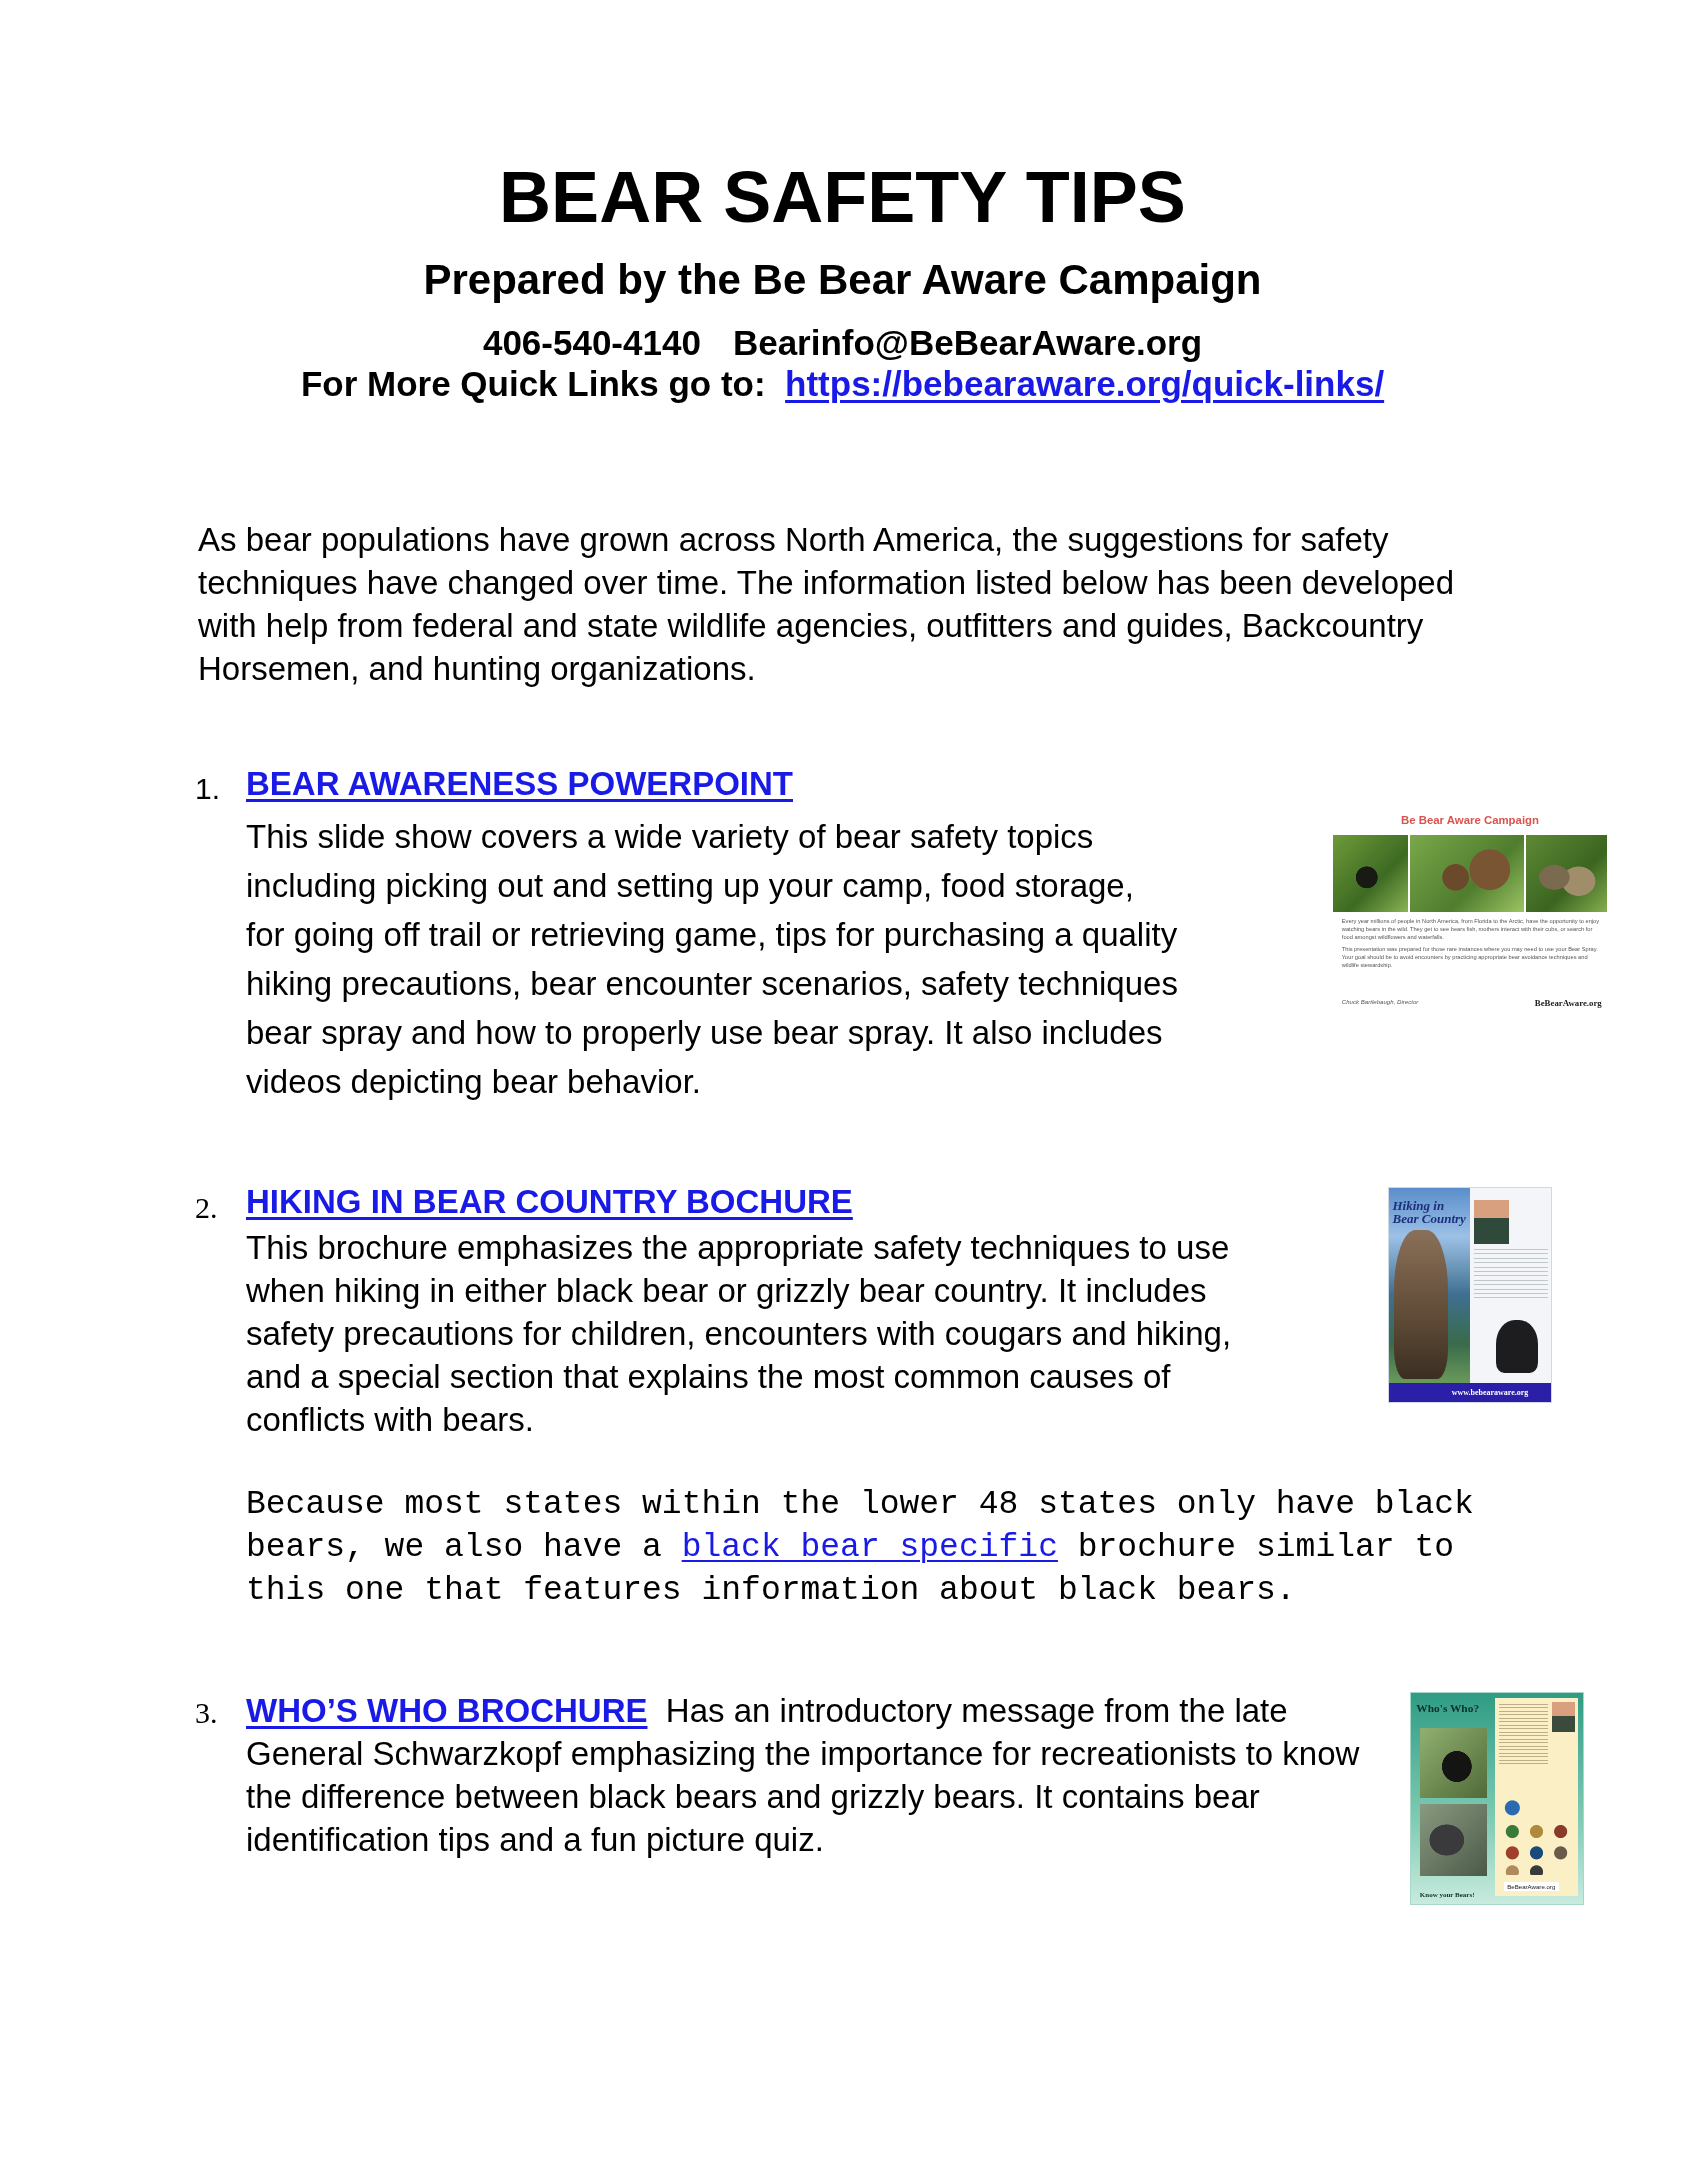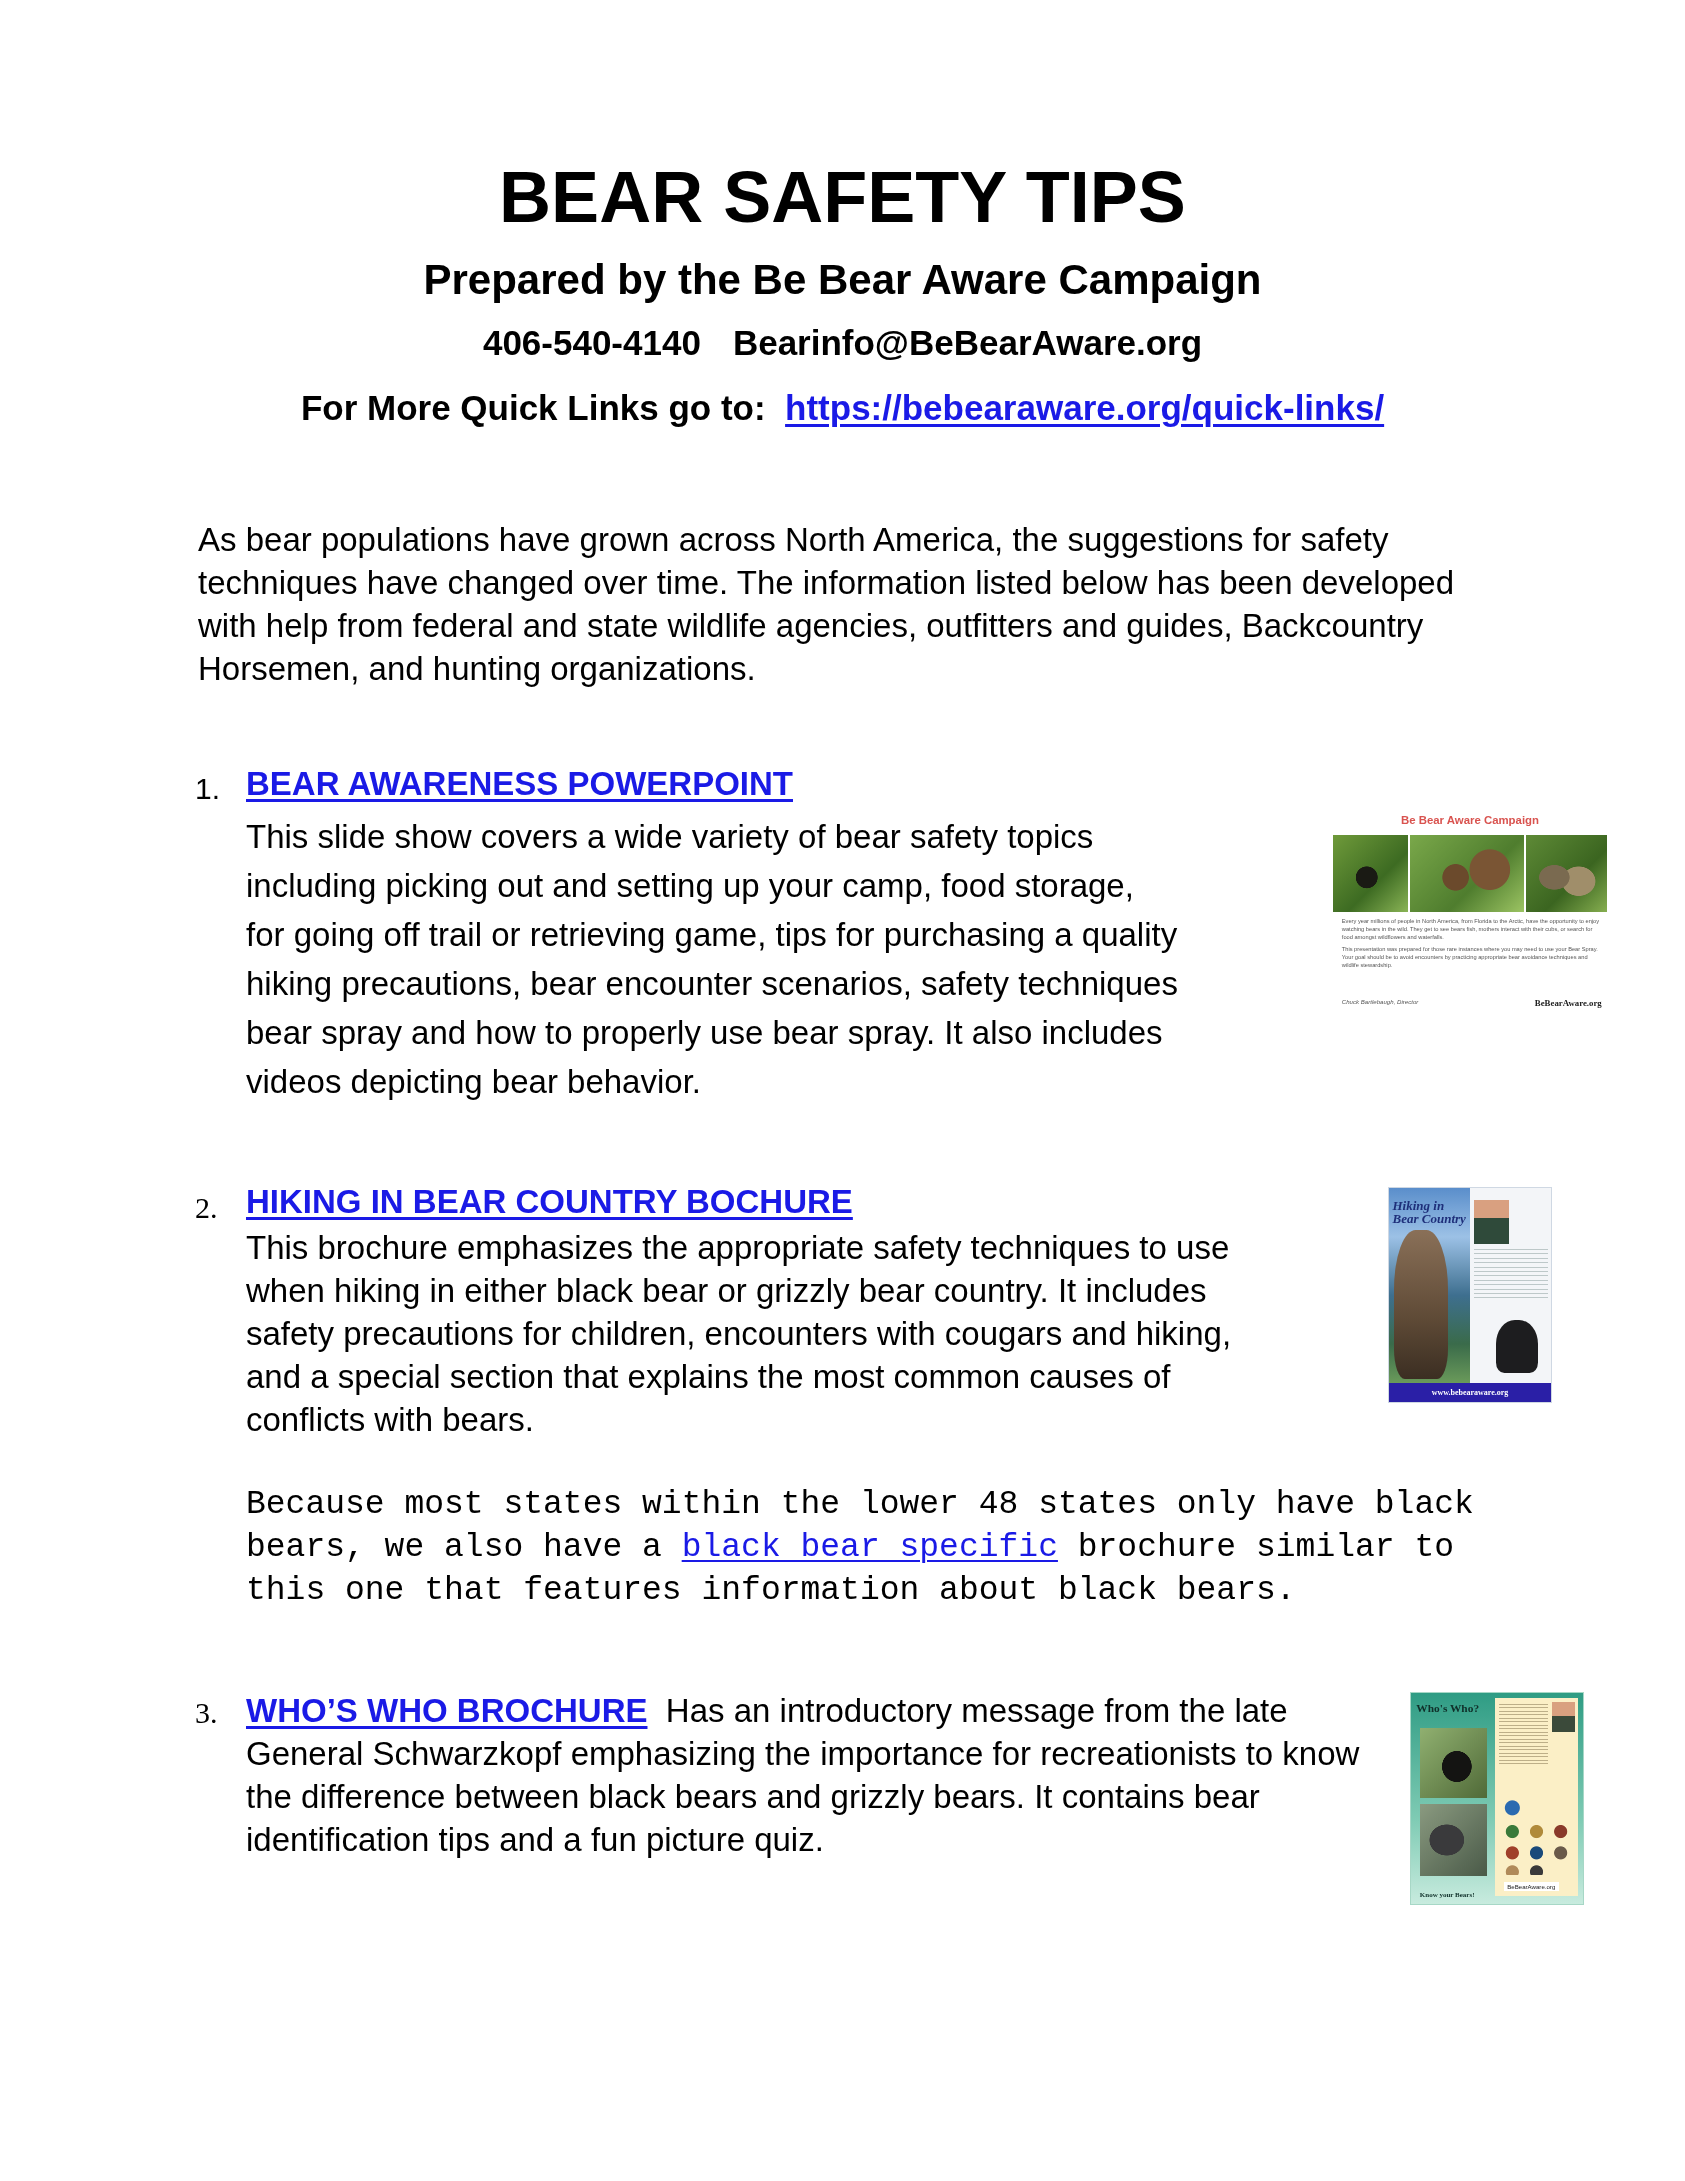--- a/index.html
+++ b/index.html
@@ -4,21 +4,21 @@
 <style>
   html, body { margin: 0; padding: 0; background: #ffffff; }
   body { width: 1685px; height: 2181px; position: relative; overflow: hidden;
          font-family: "Liberation Sans", sans-serif; color: #000; }
   .abs { position: absolute; }
   .center { left: 0; width: 1685px; text-align: center; }
   .title { top: 156px; font-size: 72px; font-weight: bold; letter-spacing: 0px; }
   .subtitle { top: 256px; font-size: 42px; font-weight: bold; }
   .contact { top: 323px; font-size: 35px; font-weight: bold; }
   .contact .gap { display: inline-block; width: 32px; }
-  .quick { top: 388px; font-size: 35px; font-weight: bold; }
+  .quick { top: 364px; font-size: 35px; font-weight: bold; }
   a.link { color: #1a1ae6; text-decoration: underline; text-decoration-thickness: 2.6px; text-underline-offset: 3.5px; }
   a.link-thin { color: #1a1ae6; text-decoration: underline; text-decoration-thickness: 1.8px; text-underline-offset: 3.5px; }
   .para { font-size: 33px; line-height: 43px; }
   .intro { top: 518px; left: 198px; width: 1317px; }
   .num { font-family: "Liberation Serif", serif; font-size: 30px; }
   .num1 { font-family: "Liberation Sans", sans-serif; font-size: 30px; }
   .item-head { font-size: 33px; font-weight: bold; }
   .item1-num { top: 772px; left: 195px; }
   .item1-head { top: 765px; left: 246px; }
   .item1-body { top: 812px; left: 246px; width: 1053px; line-height: 49px; }
@@ -42,21 +42,21 @@
   .t1 .logo { position: absolute; right: 5.3px; bottom: 4.4px; font-size: 8.8px; font-family: "Liberation Serif", serif; color: #222; font-weight: bold; }
   
   .t2 { left: 1388px; top: 1187px; width: 162px; height: 214px; background: #8b5cf6; border: 0.9px solid #cfd8e3; }
   .t2 .left { position: absolute; left: 0; top: 0; width: 81px; height: 195px; background: linear-gradient(180deg, #5a8ecb 0%, #9cc1e6 25%, #3e6f8f 55%, #3a6b4a 80%, #6a9a5a 100%); }
   .t2 .bear { position: absolute; left: 5.3px; top: 42px; width: 54px; height: 149px; border-radius: 40% 40% 20% 20%; background: linear-gradient(180deg, #8a7058, #5e4a36 60%, #3b2e22); }
   .t2 .h { position: absolute; left: 3.5px; top: 12.3px; font-family: "Liberation Serif", serif; font-style: italic; font-weight: bold; font-size: 13px; line-height: 12.3px; color: #1e2f7a; }
   .t2 .right { position: absolute; left: 81px; top: 0; width: 81px; height: 195px; background: #f3f5f8; }
   .t2 .man { position: absolute; left: 3.5px; top: 12.3px; width: 35px; height: 44px; background: linear-gradient(180deg, #d9a080 0 40%, #2f4a3a 41%); }
   .t2 .lines { position: absolute; left: 3.5px; right: 3.5px; top: 61px; height: 53px; background: repeating-linear-gradient(180deg, #9aa 0 0.9px, transparent 0.9px 4.4px); opacity: .6; }
   .t2 .bbear { position: absolute; left: 26px; top: 132px; width: 42px; height: 53px; border-radius: 45% 45% 20% 20%; background: #1d1d1f; }
-  .t2 .foot { position: absolute; left: 0; bottom: 0; width: 100%; height: 19.3px; background: #2a1fa6; color: #fff; font-family: "Liberation Serif", serif; font-weight: bold; font-size: 8px; line-height: 19.3px; text-align: center; }
+  .t2 .foot { position: absolute; left: 0; bottom: 0; width: 100%; height: 19.3px; background: #2a1fa6; color: #fff; font-family: "Liberation Serif", serif; font-weight: bold; font-size: 8px; line-height: 19.3px; text-align: center; padding-left: 20px; }
   
   .t3 { left: 1410px; top: 1692px; width: 172px; height: 211px; background: linear-gradient(180deg, #2f9c84, #7fcbb4 60%, #c8ebde); border: 0.9px solid #a7d7c6; }
   .t3 .h { position: absolute; left: 5.3px; top: 8.8px; font-family: "Liberation Serif", serif; font-weight: bold; font-size: 11.4px; color: #10302a; }
   .t3 .p1 { position: absolute; left: 8.8px; top: 35px; width: 67px; height: 70px; background: radial-gradient(ellipse at 55% 55%, #141412 0 28%, transparent 29%), linear-gradient(135deg, #90b070, #506a38); }
   .t3 .p2 { position: absolute; left: 8.8px; top: 111px; width: 67px; height: 72px; background: radial-gradient(ellipse at 40% 50%, #3a3a3c 0 30%, transparent 31%), linear-gradient(135deg, #8a9a80, #4a5a48); }
   .t3 .k { position: absolute; left: 8.8px; bottom: 5.3px; font-family: "Liberation Serif", serif; font-weight: bold; font-size: 7px; color: #10302a; }
   .t3 .right { position: absolute; left: 84px; top: 5.3px; width: 83px; height: 198px; background: #fbefc6; }
   .t3 .man { position: absolute; right: 3.5px; top: 3.5px; width: 23px; height: 30px; background: linear-gradient(180deg, #d9a080 0 45%, #3b4a3a 46%); }
   .t3 .lines { position: absolute; left: 3.5px; right: 30px; top: 5.3px; height: 61px; background: repeating-linear-gradient(180deg, #8a7a55 0 0.9px, transparent 0.9px 3.5px); opacity: .55; }
   .t3 .seals { position: absolute; left: 7px; right: 7px; top: 98px; height: 79px; background:

